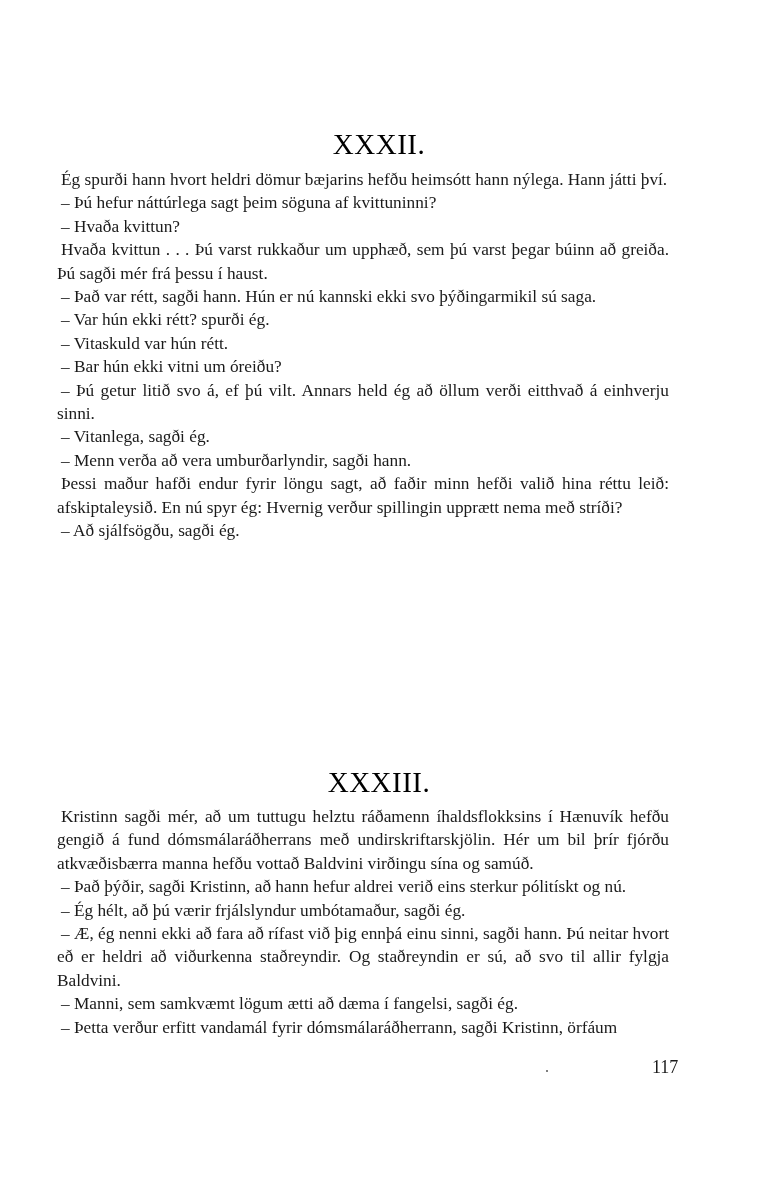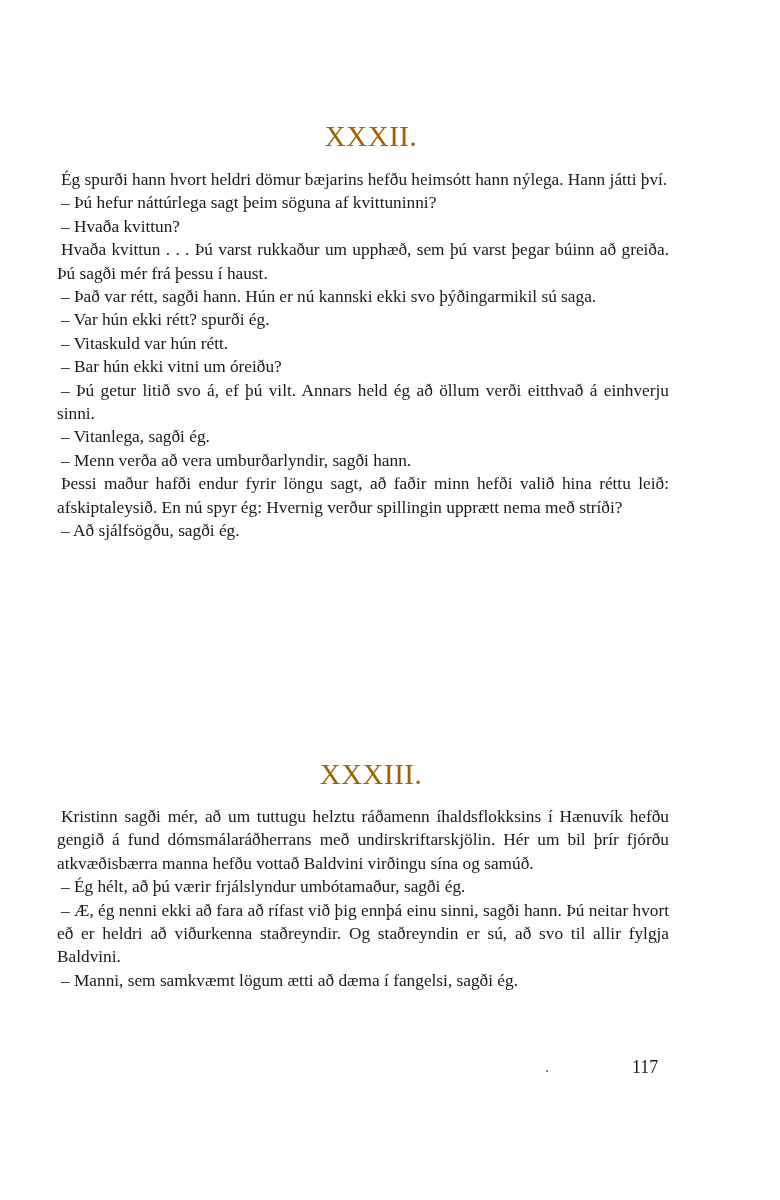--- a/index.html
+++ b/index.html
@@ -1,28 +1,28 @@
 <!DOCTYPE html>
 <html><head>
 <meta charset="utf-8">
 <style>
   html, body { margin: 0; padding: 0; background: #ffffff; }
   body { width: 780px; height: 1200px; position: relative; overflow: hidden;
          font-family: "Liberation Serif", "DejaVu Serif", serif; color: #1a1a1a; }
   .page { position: absolute; left: 57px; top: 0; width: 612px; }
   .chapter-title { text-align: center; font-size: 29px; letter-spacing: 0.5px; font-weight: normal;
-                   margin: 8px; color: #a16207; }
+                   margin: 16px; color: #000000; }
   #ch1-title { position: absolute; top: 112px; left: 0; width: 612px; }
   #ch2-title { position: absolute; top: 750px; left: 0; width: 612px; }
   .body { position: absolute; left: 0; width: 612px; font-size: 17.3px; line-height: 23.4px; }
   #ch1-body { top: 168px; }
   #ch2-body { top: 805px; }
   .para { margin: 0; text-indent: 4px; text-align: justify; }
   .para.dialogue { text-indent: 4px; }
-  .page-number { position: absolute; top: 1057px; left: 632px; font-size: 18px; }
+  .page-number { position: absolute; top: 1057px; left: 652px; font-size: 18px; }
   .dot { position: absolute; width: 2px; height: 2px; background: #555; border-radius: 1px; }
 </style>
 </head>
 <body>
 
 <div class="page">
   <h2 class="chapter-title" id="ch1-title">XXXII.</h2>
   <div class="body" id="ch1-body">
     <p class="para">Ég spurði hann hvort heldri dömur bæjarins hefðu heimsótt hann nýlega. Hann játti því.</p>
     <p class="para dialogue">– Þú hefur náttúrlega sagt þeim söguna af kvittuninni?</p>
@@ -35,21 +35,23 @@
     <p class="para dialogue">– Þú getur litið svo á, ef þú vilt. Annars held ég að öllum verði eitthvað á einhverju sinni.</p>
     <p class="para dialogue">– Vitanlega, sagði ég.</p>
     <p class="para dialogue">– Menn verða að vera umburðarlyndir, sagði hann.</p>
     <p class="para">Þessi maður hafði endur fyrir löngu sagt, að faðir minn hefði valið hina réttu leið: afskiptaleysið. En nú spyr ég: Hvernig verður spillingin upprætt nema með stríði?</p>
     <p class="para dialogue">– Að sjálfsögðu, sagði ég.</p>
   </div>
 
   <h2 class="chapter-title" id="ch2-title">XXXIII.</h2>
   <div class="body" id="ch2-body">
     <p class="para">Kristinn sagði mér, að um tuttugu helztu ráðamenn íhaldsflokksins í Hænuvík hefðu gengið á fund dómsmálaráðherrans með undirskriftarskjölin. Hér um bil þrír fjórðu atkvæðisbærra manna hefðu vottað Baldvini virðingu sína og samúð.</p>
+    <p class="para dialogue">– Það þýðir, sagði Kristinn, að hann hefur aldrei verið eins sterkur pólitískt og nú.</p>
     <p class="para dialogue">– Ég hélt, að þú værir frjálslyndur umbótamaður, sagði ég.</p>
     <p class="para dialogue">– Æ, ég nenni ekki að fara að rífast við þig ennþá einu sinni, sagði hann. Þú neitar hvort eð er heldri að viðurkenna staðreyndir. Og staðreyndin er sú, að svo til allir fylgja Baldvini.</p>
     <p class="para dialogue">– Manni, sem samkvæmt lögum ætti að dæma í fangelsi, sagði ég.</p>
+    <p class="para dialogue">– Þetta verður erfitt vandamál fyrir dómsmálaráðherrann, sagði Kristinn, örfáum</p>
   </div>
 </div>
 
 <span class="dot" style="left:484px; top:300px;"></span>
 <span class="dot" style="left:546px; top:1070px;"></span>
 <div class="page-number">117</div>
 
 </body></html>

